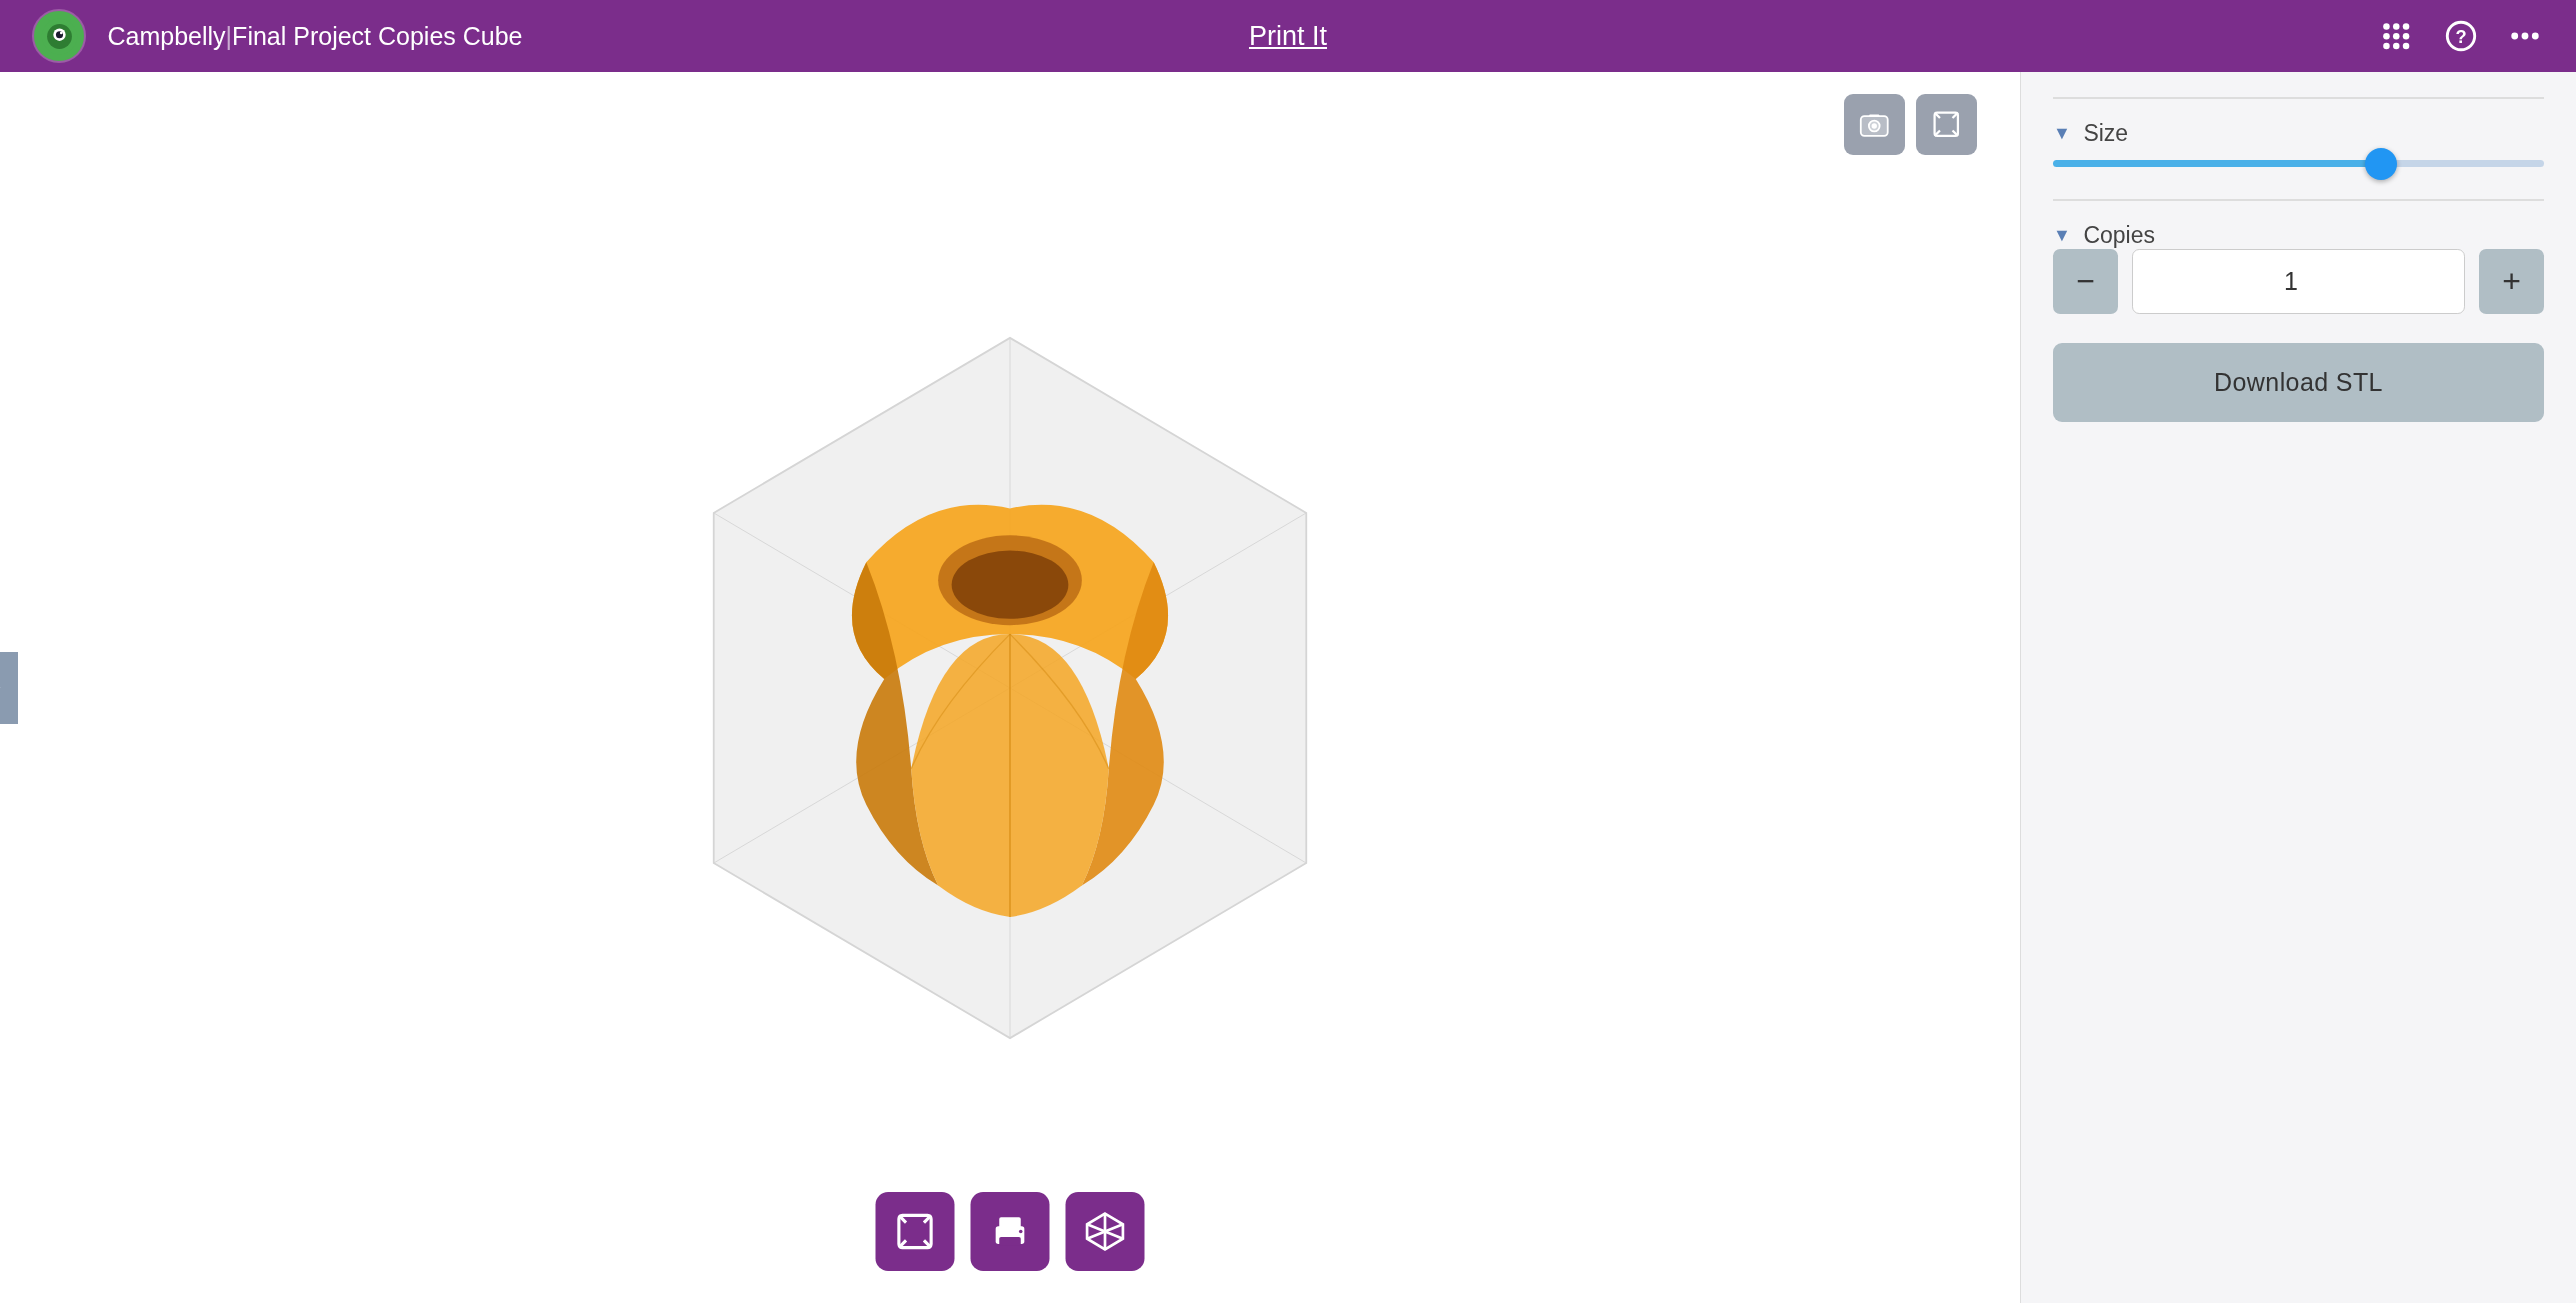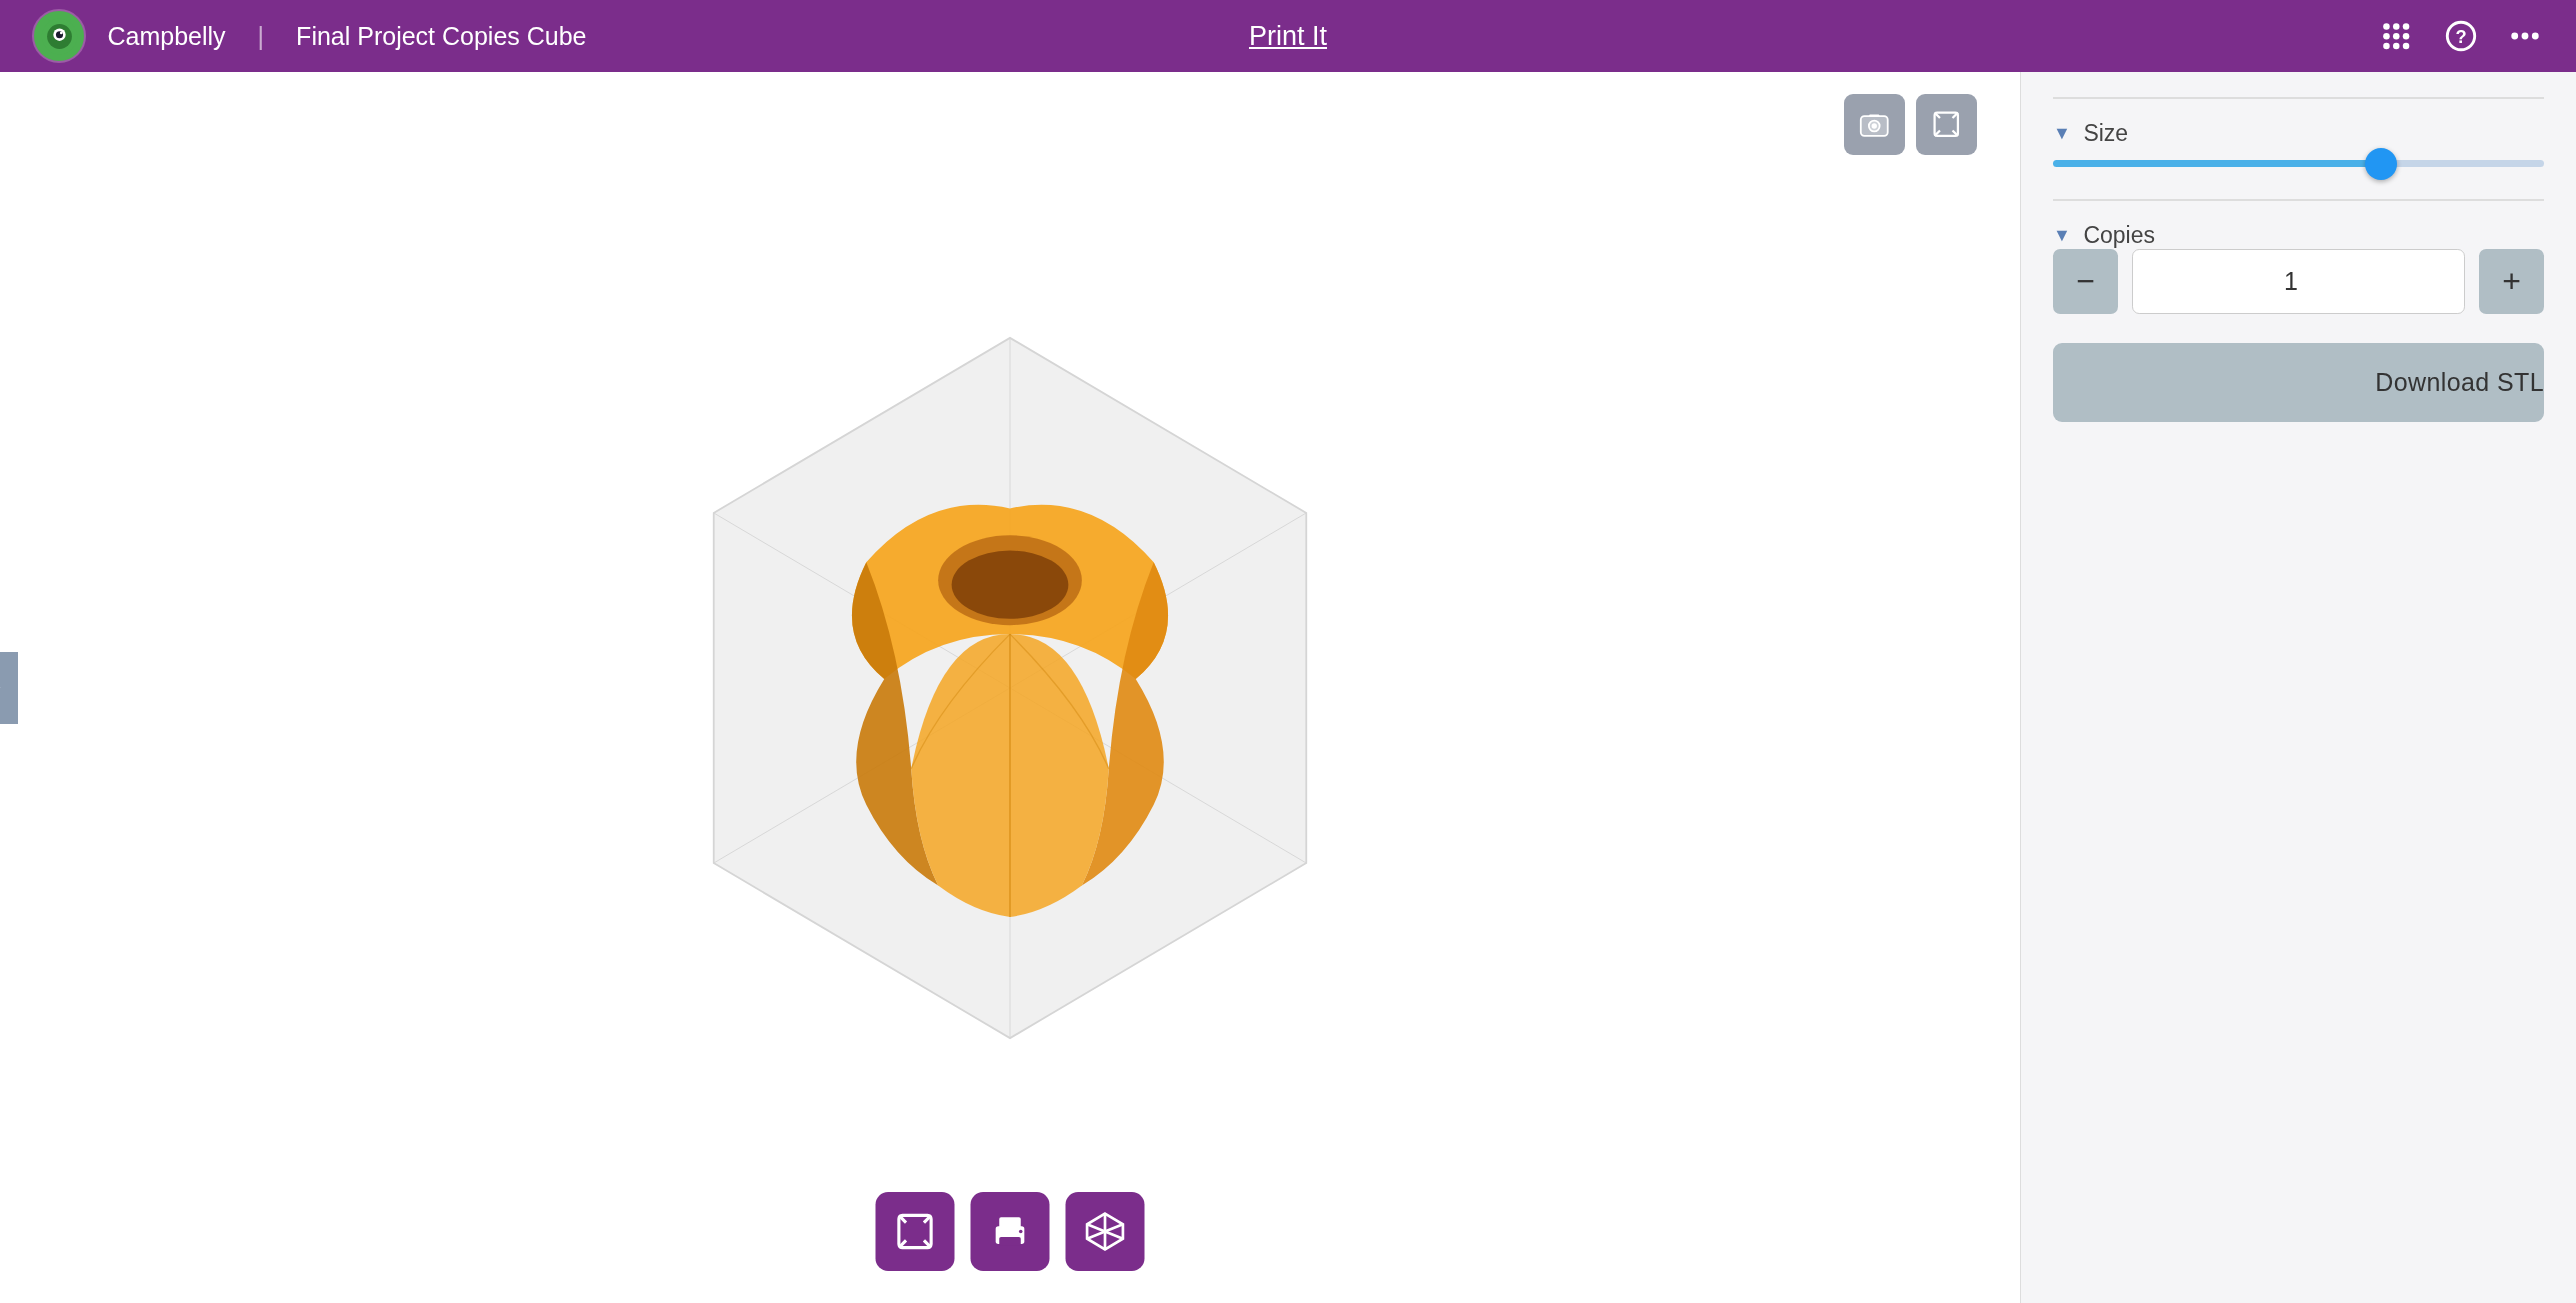--- a/index.html
+++ b/index.html
@@ -20,21 +20,21 @@
       width: 54px; height: 54px;
       border-radius: 50%;
       background: #4caf50;
       border: 2.7px solid #9c5ca6;
       display: flex; align-items: center; justify-content: center;
       overflow: hidden;
       flex-shrink: 0;
     }
     #avatar svg { width: 39px; height: 39px; }
     #breadcrumb {
-      display: flex; align-items: center; gap: 32px;
+      display: flex; align-items: center; gap: 0;
       color: #fff;
       font-size: 25px;
       font-weight: 400;
     }
     #breadcrumb .separator { color: rgba(255,255,255,0.6); font-weight: 300; }
     #page-title-center {
       position: absolute;
       left: 50%;
       transform: translateX(-50%);
       color: #fff;
@@ -276,21 +276,20 @@
       padding: 25px 0;
       background: #b0bec5;
       border: none;
       border-radius: 9px;
       font-size: 25px;
       color: #333;
       cursor: pointer;
       letter-spacing: 0.4px;
       font-weight: 400;
       margin-top: 7.2px;
-      text-align: right;
     }
   </style>
 </head>
 <body>
 
 <div id="header">
   <div id="avatar">
 
     <svg viewBox="0 0 44 44" fill="none" xmlns="http://www.w3.org/2000/svg">
       <circle cx="22" cy="22" r="20" fill="#4caf50"></circle>

